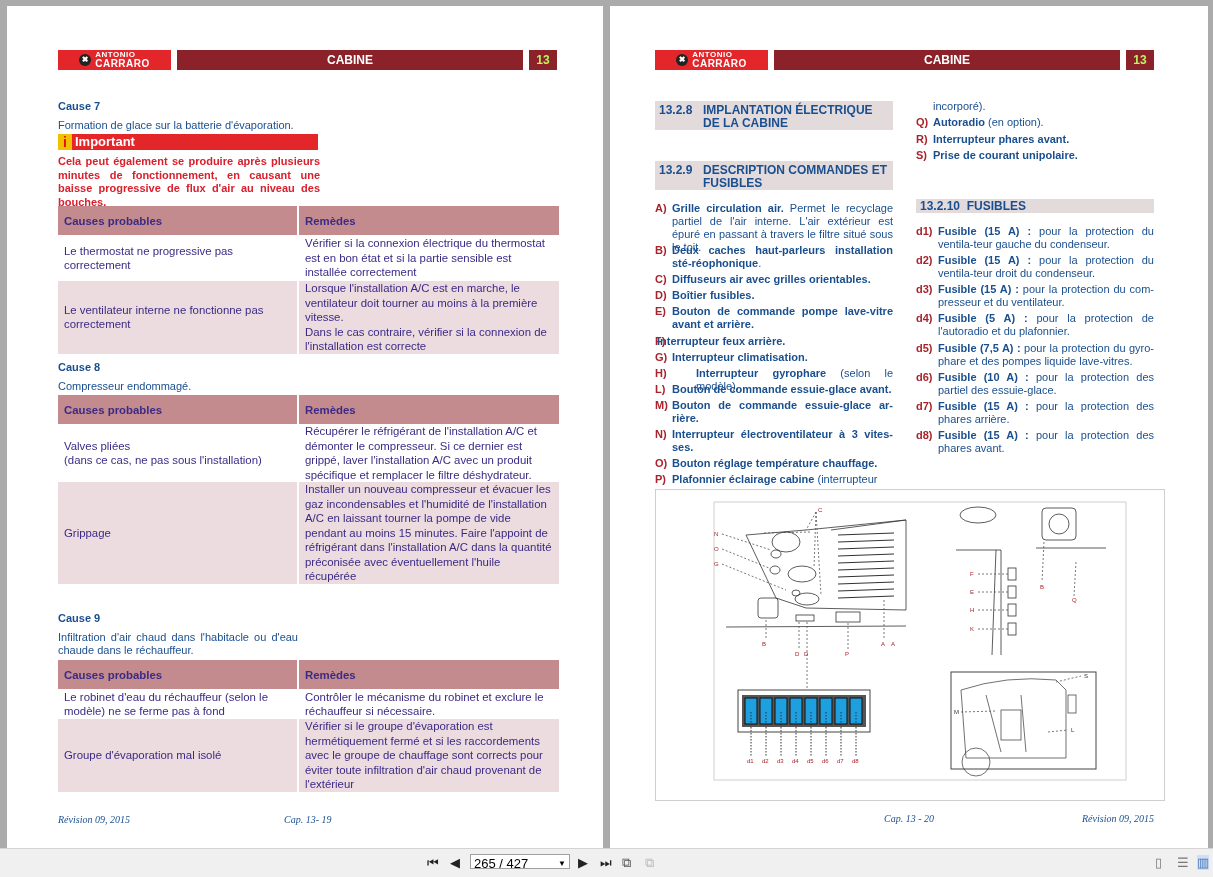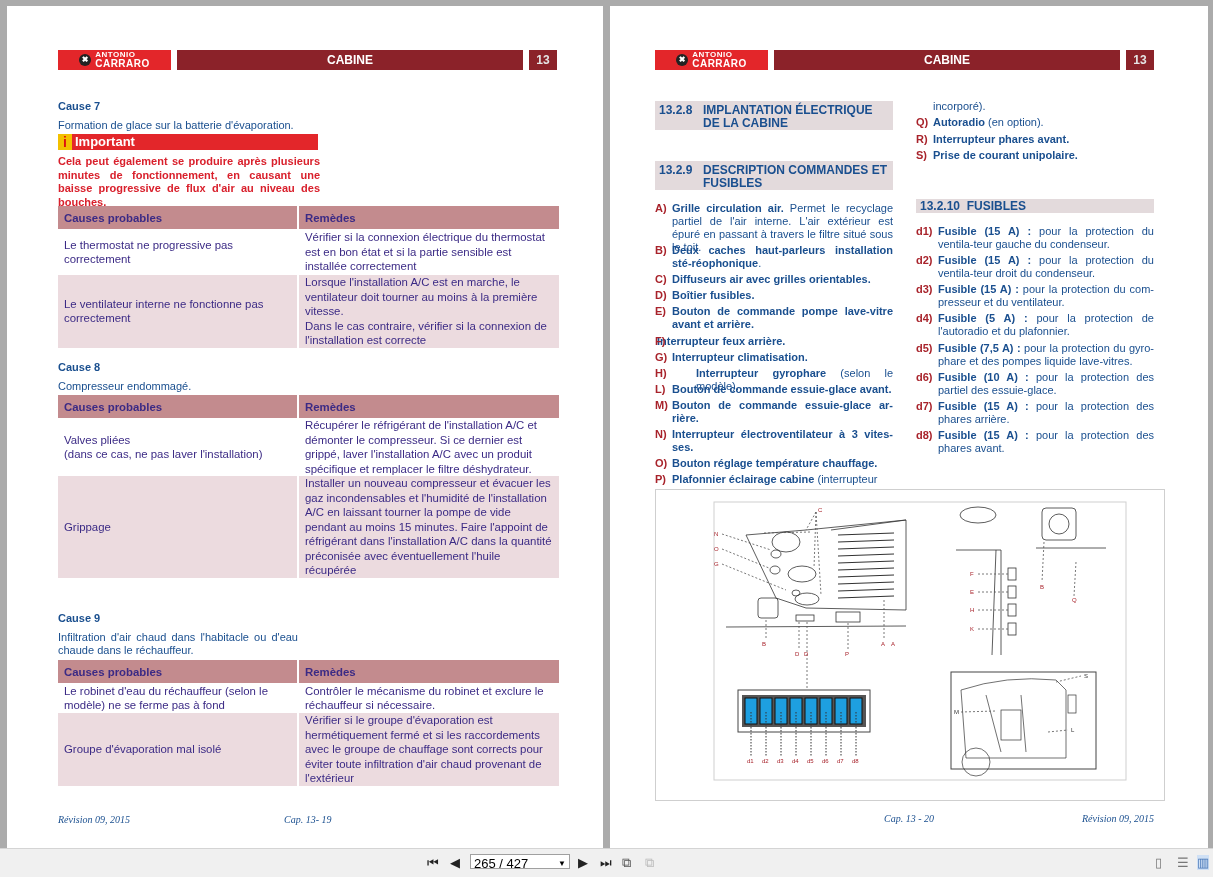--- a/index.html
+++ b/index.html
@@ -6,28 +6,28 @@
   body{width:1213px;height:877px;background:#ababab;position:relative;overflow:hidden;font-family:"Liberation Sans",sans-serif;}
   .page{position:absolute;top:6px;background:#fff;height:842px;}
   #page-left{left:7px;width:596px;}
   #page-right{left:610px;width:598px;}
   .hdr{position:absolute;top:44px;height:20px;}
   .logo{position:absolute;left:0;top:0;width:113px;height:20px;background:#e3262a;color:#fff;font-weight:bold;font-size:8px;line-height:8px;display:flex;align-items:center;justify-content:center;gap:4px;}
   .logo .emb{width:12px;height:12px;border-radius:6px;background:#222;color:#fff;font-size:8px;line-height:12px;text-align:center;}
   .logo .txt{display:flex;flex-direction:column;font-size:8px;letter-spacing:0.5px;}
   .logo .txt span:last-child{font-size:10px;line-height:10px;}
   .hbar{position:absolute;top:0;height:20px;background:#8b2229;color:#fff;font-weight:bold;font-size:12px;line-height:20px;text-align:center;}
-  .hnum{position:absolute;top:0;width:28px;height:20px;background:#8b2229;color:#e5e5e5;font-weight:bold;font-size:12px;line-height:20px;text-align:center;}
+  .hnum{position:absolute;top:0;width:28px;height:20px;background:#8b2229;color:#bef264;font-weight:bold;font-size:12px;line-height:20px;text-align:center;}
   .cause-title{position:absolute;font-weight:bold;font-size:11px;color:#1a4f8f;}
   .cause-desc{position:absolute;font-size:11px;color:#1a4f8f;line-height:13px;}
   .important{position:absolute;left:51px;top:128px;width:260px;height:16px;background:#e3262a;color:#fff;font-weight:bold;font-size:13px;line-height:16px;}
   .important .ic{display:inline-block;width:14px;height:16px;background:#f3c000;color:#d11;text-align:center;font-size:14px;font-weight:bold;margin-right:3px;vertical-align:top;}
   .imp-text{position:absolute;left:51px;top:149px;width:262px;font-weight:bold;font-size:11px;line-height:13.5px;color:#d9202c;text-align:justify;}
   table.ct{position:absolute;border-collapse:collapse;font-size:11.4px;color:#3b2a85;}
-  table.ct th{background:#c38b8e;text-align:left;font-weight:bold;padding:0 6px;height:23px;}
+  table.ct th{background:#c38b8e;text-align:left;font-weight:bold;padding:0 6px;height:29px;}
   table.ct td{padding:0 6px;vertical-align:middle;line-height:14.5px;}
   table.ct tr.w td{background:#fff;}
   table.ct tr.p td{background:#ecdbdf;}
   table.ct td:first-child,table.ct th:first-child{width:227px;border-right:2px solid #fff;}
   .foot{position:absolute;font-family:"Liberation Serif",serif;font-style:italic;font-size:10px;color:#1a4f8f;}
   .sec{position:absolute;background:#e3dadc;color:#1a4f8f;font-weight:bold;font-size:12px;line-height:13px;padding:3px 4px;box-sizing:border-box;}
   .sec .n{display:inline-block;width:44px;vertical-align:top;}
   .sec .t{display:inline-block;vertical-align:top;}
   .li{position:absolute;font-size:11px;line-height:13px;color:#1a4f8f;text-align:justify;}
   .li .k{color:#a8232b;font-weight:bold;position:absolute;left:0;top:0;}
@@ -81,21 +81,21 @@
   <div class="cause-title" style="left:51px;top:355px;">Cause  8</div>
   <div class="cause-desc" style="left:51px;top:374px;">Compresseur endommagé.</div>
   <table class="ct" style="left:51px;top:389px;width:501px;">
     <tbody>
         <tr>
           <th>Causes probables</th>
           <th>Remèdes</th>
         </tr>
     <tr class="w" style="height:58px;">
           <td style="white-space:pre-line;">Valves pliées
-(dans ce cas, ne pas laver l'installation)</td>
+(dans ce cas, ne pas sous l'installation)</td>
           <td>Récupérer le réfrigérant de l'installation A/C et démonter le compresseur. Si ce dernier est grippé, laver l'installation A/C avec un produit spécifique et remplacer le filtre déshydrateur.</td>
         </tr>
     <tr class="p" style="height:100px;">
           <td>Grippage</td>
           <td>Installer un nouveau compresseur et évacuer les gaz incondensables et l'humidité de l'installation A/C en laissant tourner la pompe de vide pendant au moins 15 minutes. Faire l'appoint de réfrigérant dans l'installation A/C dans la quantité préconisée avec éventuellement l'huile récupérée</td>
         </tr>
   </tbody>
     </table>
 
   <div class="cause-title" style="left:51px;top:606px;">Cause  9</div>

